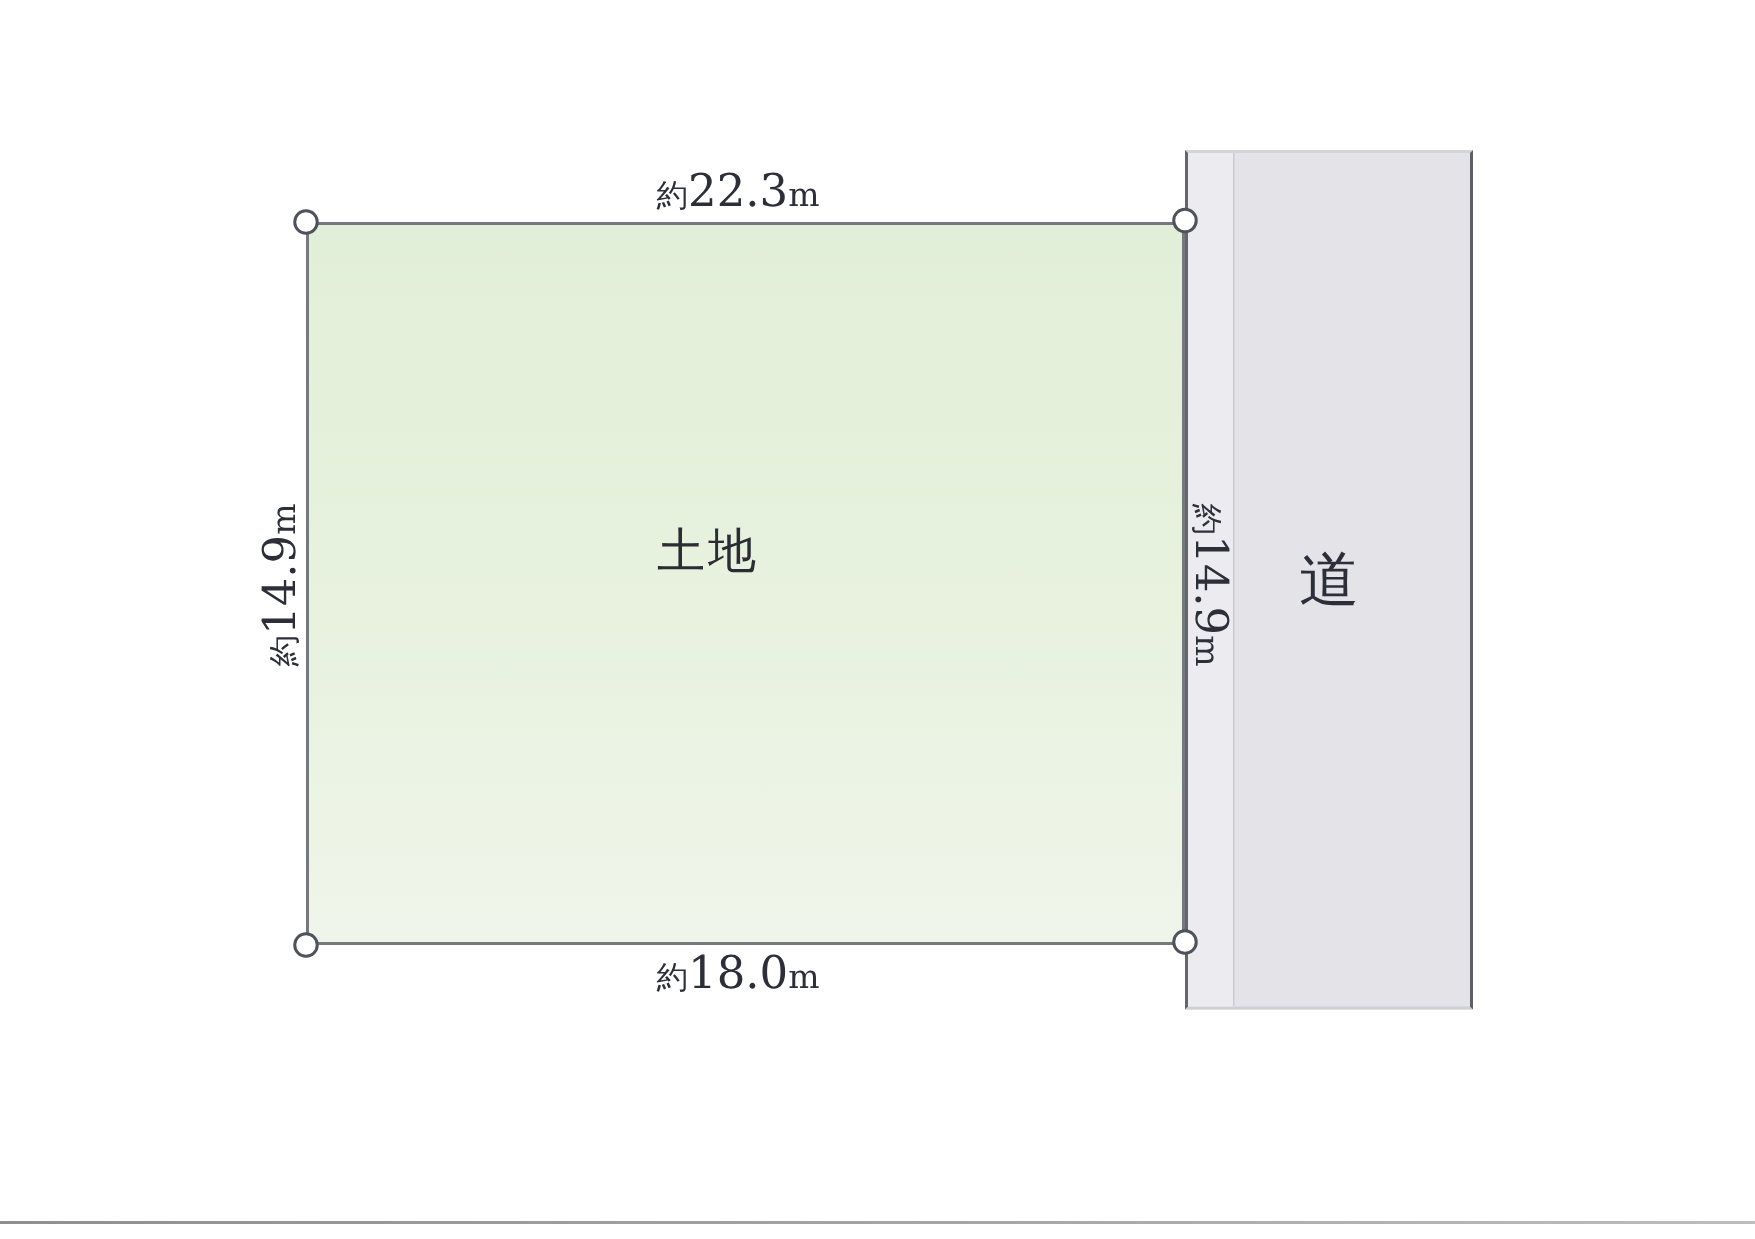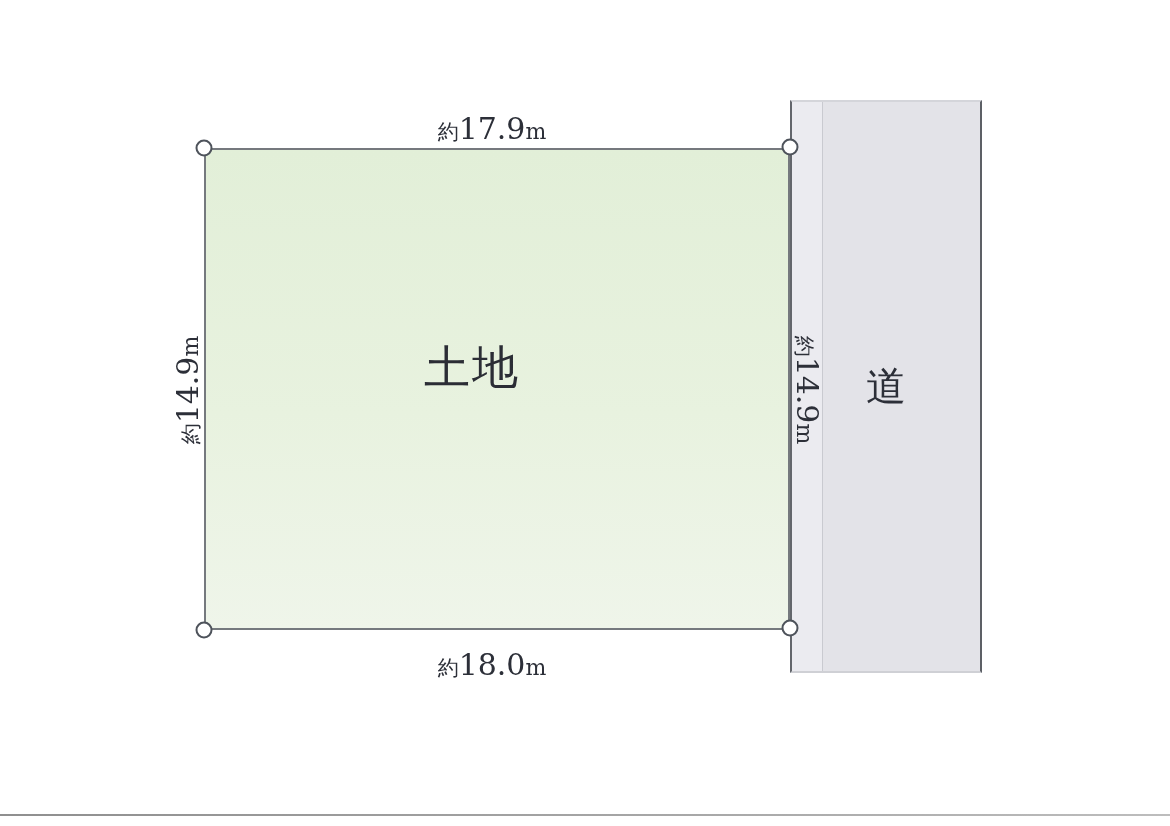--- a/index.html
+++ b/index.html
@@ -65,21 +65,21 @@
     display: flex;
     align-items: center;
     justify-content: center;
   }
   .plot-text {
     text-align: center;
     transform: translate(-25px, -22px);
     color: #2b2d35;
   }
   .plot-title {
-    font-size: 46px;
+    font-size: 32px;
     line-height: 1.15;
     letter-spacing: 2px;
   }
   .plot-area {
     font-size: 44px;
     line-height: 1.15;
   }
   .area-unit { font-size: 38px; }
 
   
@@ -100,21 +100,21 @@
   
   .dim {
     position: absolute;
     white-space: nowrap;
     color: #2c2f38;
   }
   .dim-prefix { font-size: 21px; }
   .dim-value  { font-size: 30px; }
   .dim-unit   { font-size: 22px; }
   .dim-top    { left: 492px; top: 128px; transform: translate(-50%, -50%); }
-  .dim-bottom { left: 492px; top: 664px; transform: translate(-50%, -50%); text-align: center; }
+  .dim-bottom { left: 492px; top: 649px; transform: translate(-50%, -50%); text-align: center; }
   .dim-left   { left: 187px; top: 390px; transform: translate(-50%, -50%) rotate(-90deg); }
   .dim-right  { left: 807px; top: 390px; transform: translate(-50%, -50%) rotate(90deg); }
 
   
   .page-edge {
     position: absolute;
     left: 0;
     top: 814px;
     width: 100%;
     height: 2px;
@@ -130,21 +130,21 @@
     <div class="road-band"></div>
     <div class="road-label">道</div>
   </div>
 
   <div class="plot">
     <div class="plot-text">
       <div class="plot-title">土地</div>
     </div>
   </div>
 
-  <div class="dim dim-top"><span class="dim-prefix">約</span><span class="dim-value">17.9</span><span class="dim-unit">m</span></div>
+  <div class="dim dim-top"><span class="dim-prefix">約</span><span class="dim-value">22.3</span><span class="dim-unit">m</span></div>
 
   <div class="dim dim-bottom"><span class="dim-prefix">約</span><span class="dim-value">18.0</span><span class="dim-unit">m</span></div>
 
   <div class="dim dim-left"><span class="dim-prefix">約</span><span class="dim-value">14.9</span><span class="dim-unit">m</span></div>
 
   <div class="dim dim-right"><span class="dim-prefix">約</span><span class="dim-value">14.9</span><span class="dim-unit">m</span></div>
 
   <div class="corner c-tl"></div>
   <div class="corner c-tr"></div>
   <div class="corner c-bl"></div>

